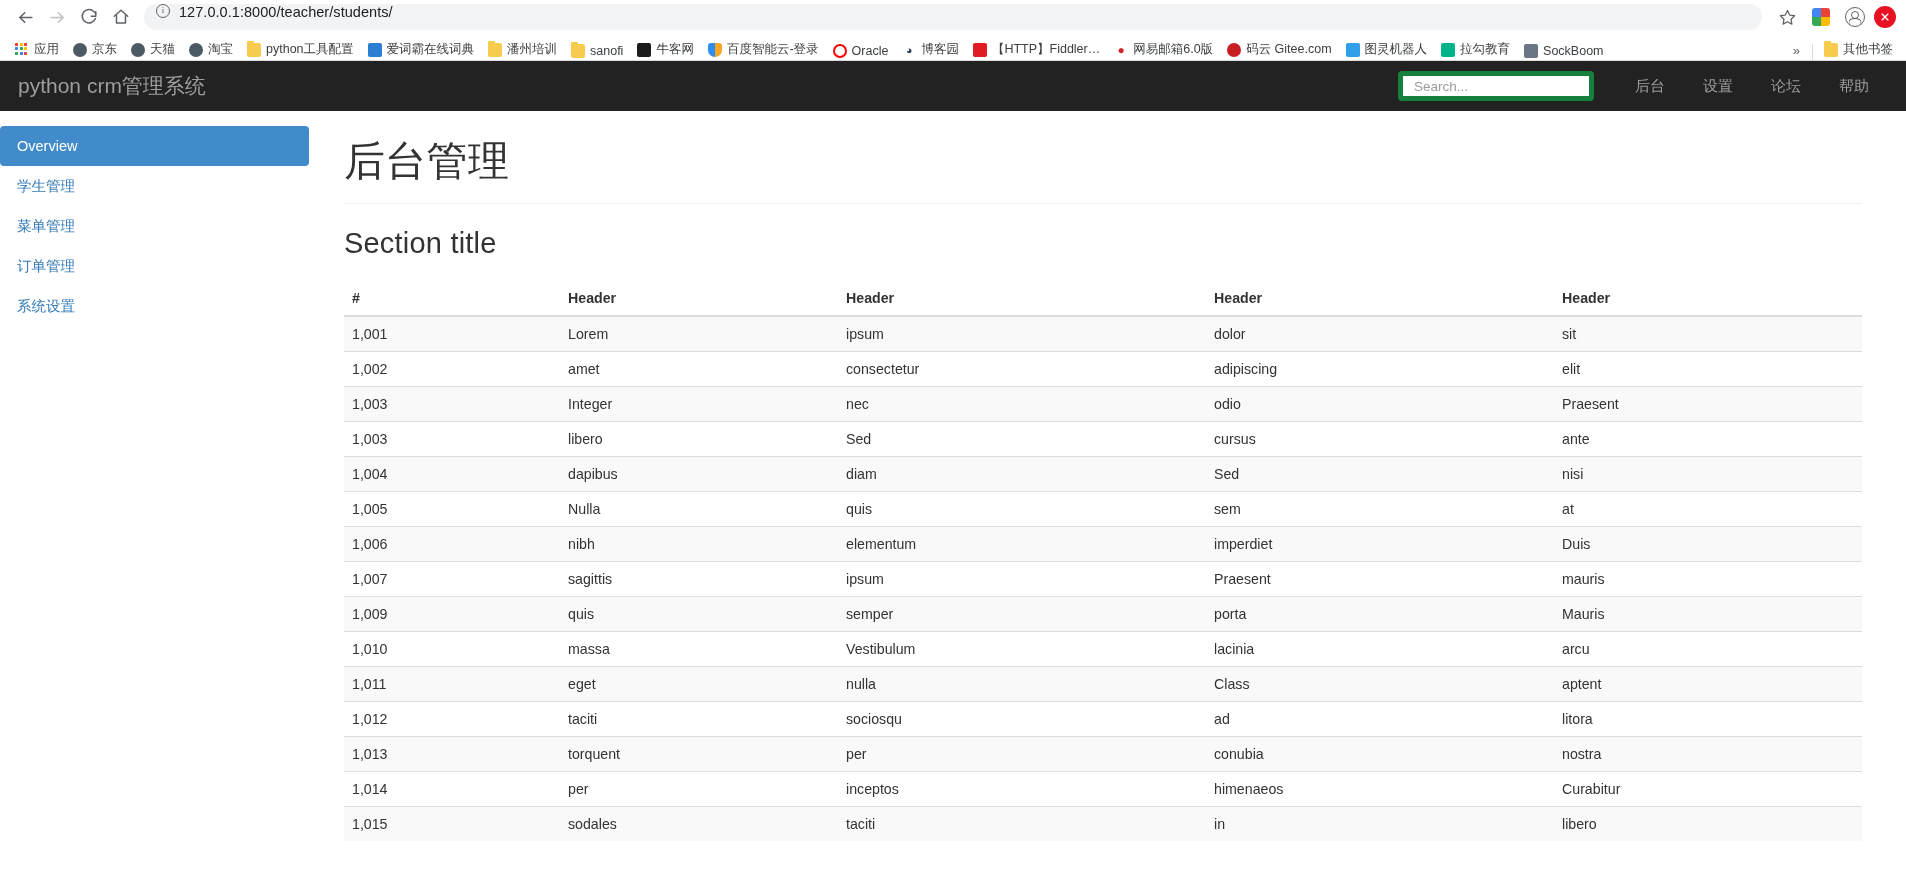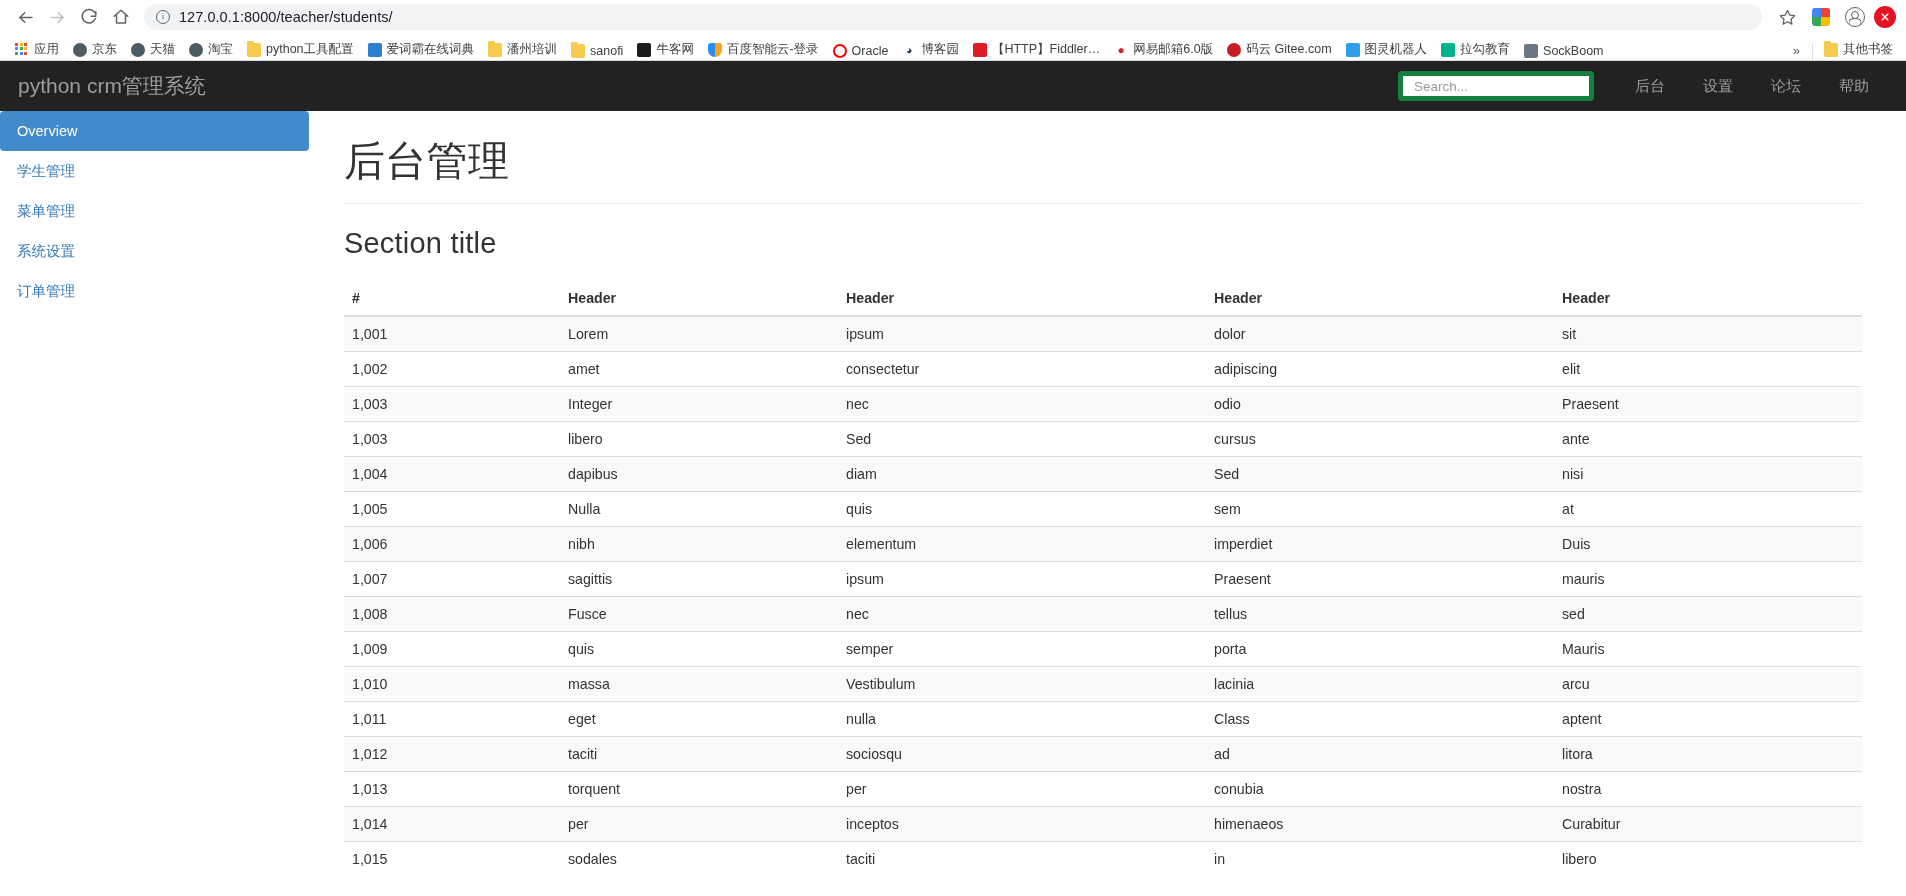--- a/index.html
+++ b/index.html
@@ -30,21 +30,20 @@
   .nav-btn.disabled { color: #bdc1c6; }
   .nav-btn svg { display: block; }
 
   .omnibox {
     flex: 1;
     height: 26px;
     margin: 0 8px 0 6px;
     background: #f1f3f4;
     border-radius: 13px;
     display: flex;
-    align-items: center;
     padding: 0 12px;
     gap: 9px;
     min-width: 0;
   }
   .info-icon {
     width: 14px; height: 14px; flex: none;
     border: 1.4px solid #5f6368;
     border-radius: 50%;
     position: relative;
   }
@@ -182,21 +181,21 @@
     white-space: nowrap;
     text-decoration: none;
   }
 
   .body-row { display: flex; height: 786px; }
 
   .sidebar {
     width: 309px;
     flex: none;
     background: #ffffff;
-    padding-top: 0;
+    padding-top: 15px;
   }
   .side-item {
     display: block;
     padding: 10px 17px;
     font-size: 14.5px;
     color: #337ab7;
     text-decoration: none;
     line-height: 20px;
     white-space: nowrap;
   }
@@ -436,22 +435,22 @@
       <a class="nav-link" href="#">帮助</a>
     </div>
   </div>
 
   <div class="body-row">
 
     <nav class="sidebar">
       <a class="side-item active" href="#">Overview</a>
       <a class="side-item" href="#">学生管理</a>
       <a class="side-item" href="#">菜单管理</a>
+      <a class="side-item" href="#">订单管理</a>
       <a class="side-item" href="#">系统设置</a>
-      <a class="side-item" href="#">订单管理</a>
     </nav>
 
     <main class="content">
       <h1 class="page-title">后台管理</h1>
       <h2 class="section-title">Section title</h2>
 
       <div class="table-wrap">
         <table class="data">
           <colgroup>
             <col class="col-id">
@@ -520,27 +519,20 @@
                 <td>Duis</td>
               </tr>
               <tr>
                 <td>1,007</td>
                 <td>sagittis</td>
                 <td>ipsum</td>
                 <td>Praesent</td>
                 <td>mauris</td>
               </tr>
               <tr>
-                <td>1,008</td>
-                <td>Fusce</td>
-                <td>nec</td>
-                <td>tellus</td>
-                <td>sed</td>
-              </tr>
-              <tr>
                 <td>1,009</td>
                 <td>quis</td>
                 <td>semper</td>
                 <td>porta</td>
                 <td>Mauris</td>
               </tr>
               <tr>
                 <td>1,010</td>
                 <td>massa</td>
                 <td>Vestibulum</td>

